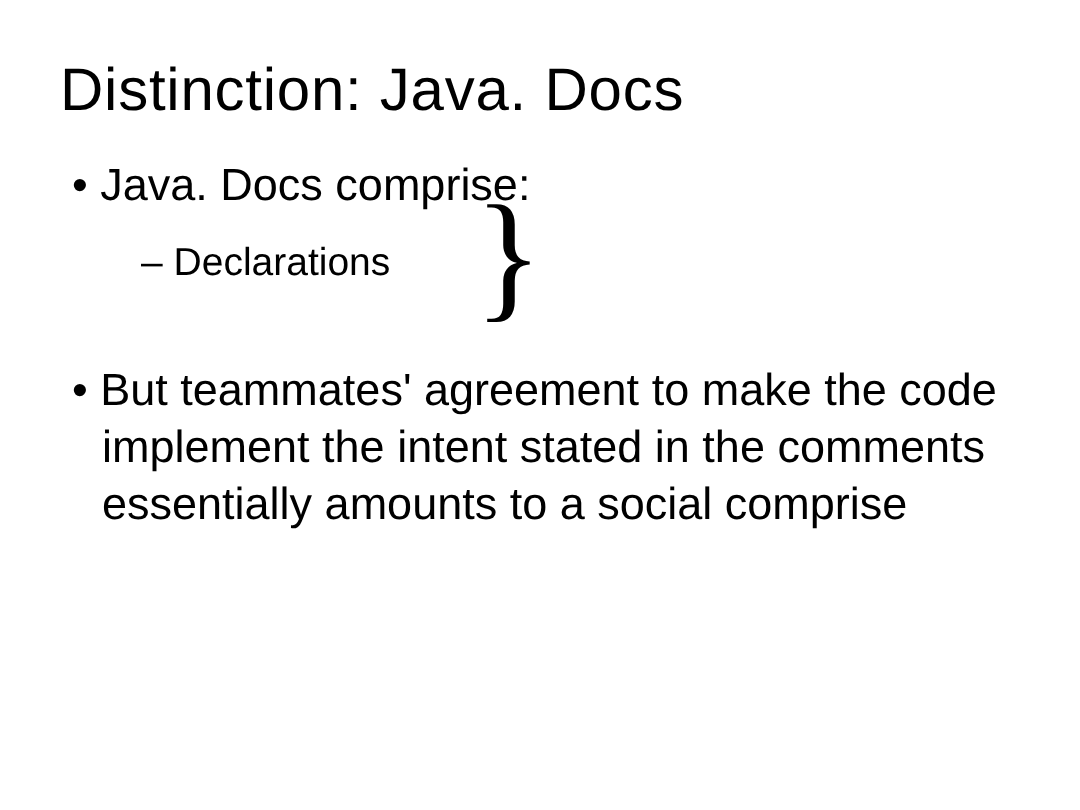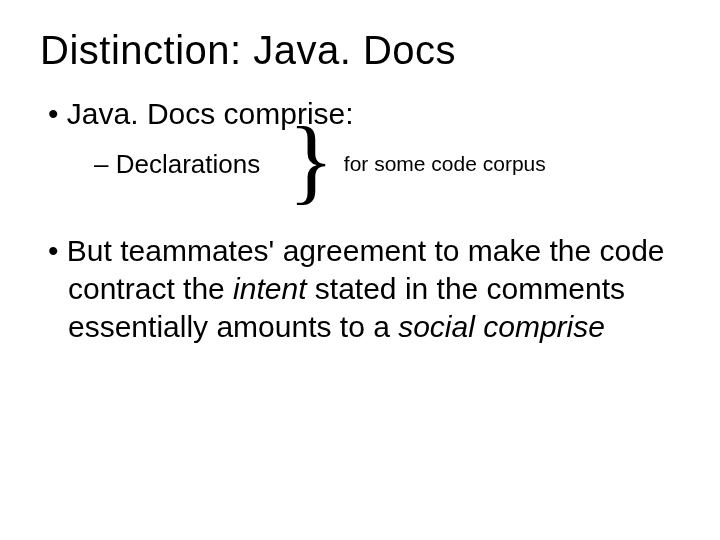--- a/index.html
+++ b/index.html
@@ -8,41 +8,42 @@
     width: 720px;
     height: 540px;
     background: #ffffff;
     font-family: Verdana, Geneva, sans-serif;
     color: #000;
   }
   .slide {
     box-sizing: border-box;
     width: 720px;
     height: 540px;
-    padding: 28px 40px 20px 40px;
+    padding: 38px 40px 20px 40px;
   }
   .title {
     font-size: 40px;
     letter-spacing: 0.5px;
     margin: 0 0 24px 0;
     font-weight: normal;
   }
   .bullet-1 {
     font-size: 30px;
     margin: 0 0 0 0;
     padding-left: 28px;
     text-indent: -20px;
   }
   .bullet-1::before {
     content: "• ";
   }
   .sub-block {
     display: flex;
     align-items: center;
     margin: 0 0 34px 54px;
+    gap: 28px;
   }
   .sub-list {
     display: flex;
     flex-direction: column;
     font-size: 26px;
   }
   .sub-item {
     line-height: 1.35;
     white-space: nowrap;
   }
@@ -65,37 +66,35 @@
     font-size: 30px;
     line-height: 1.28;
     margin: 0;
     padding-left: 28px;
     text-indent: -20px;
   }
   .bullet-2::before {
     content: "• ";
   }
   .italic {
-    font-style: italic;
   }
 </style>
 </head>
 <body>
 
 <div class="slide">
 
   <h1 class="title">Distinction:  Java. Docs</h1>
 
   <p class="bullet-1">Java. Docs comprise:</p>
 
   <div class="sub-block">
     <div class="sub-list">
       <span class="sub-item">Declarations</span>
     </div>
     <span class="brace">}</span>
-    <span class="annotation">for some code corpus</span>
   </div>
 
   <p class="bullet-2">
-    <span>But teammates' agreement to make the code contract the </span><span class="italic">intent</span><span> stated in the comments essentially amounts to a </span><span class="italic">social comprise</span>
+    <span>But teammates' agreement to make the code implement the </span><span class="italic">intent</span><span> stated in the comments essentially amounts to a </span><span class="italic">social comprise</span>
   </p>
 
 </div>
 
 </body></html>

